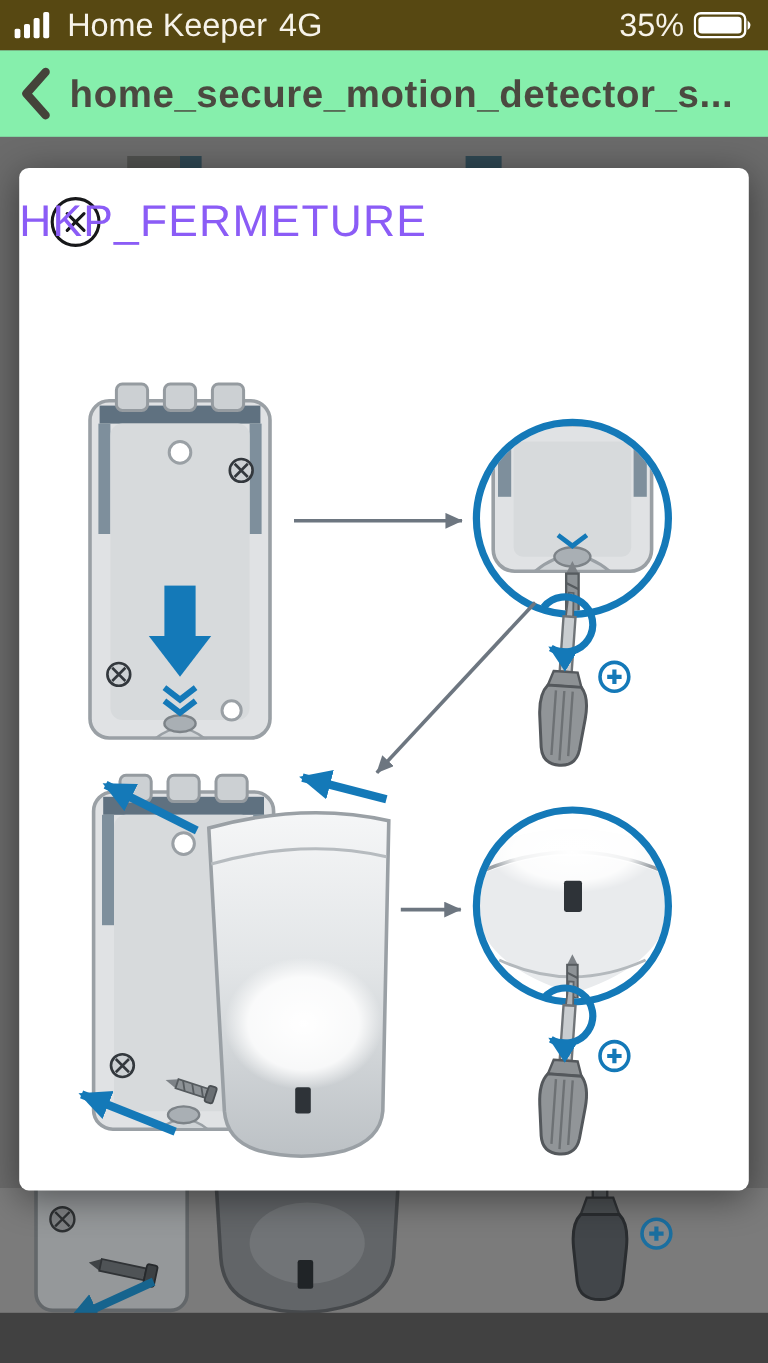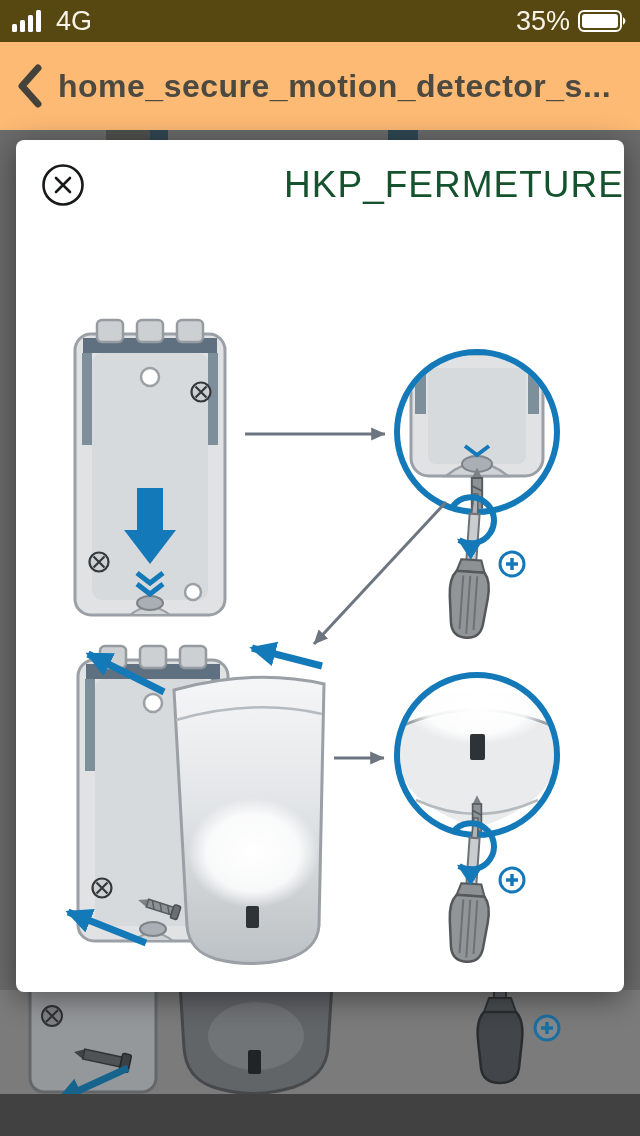--- a/index.html
+++ b/index.html
@@ -9,54 +9,55 @@
 
   
   .status-bar{position:absolute;top:0;left:0;right:0;height:42px;background:#574812;color:#f7f3e9;
     display:flex;align-items:center;justify-content:space-between;padding:0 12px;font-size:27px;z-index:5;}
   .sb-left{display:flex;align-items:center;gap:10px;}
   .signal rect{fill:#fff;}
   .sb-time{position:absolute;left:50%;transform:translateX(-50%);font-weight:700;}
   .sb-right{display:flex;align-items:center;gap:8px;}
 
   
-  .nav-bar{position:absolute;top:42px;left:0;right:0;height:88px;background:#fdba74;
+  .nav-bar{position:absolute;top:42px;left:0;right:0;height:72px;background:#86efac;
     display:flex;align-items:center;padding:0 8px;z-index:5;}
   .back-btn{background:none;border:none;width:42px;height:64px;display:flex;align-items:center;
     justify-content:center;cursor:pointer;flex:0 0 auto;}
   .nav-title{color:#4b4940;font-size:32px;font-weight:700;white-space:nowrap;overflow:hidden;
     margin-left:8px;letter-spacing:.5px;}
 
   
   .backdrop{position:absolute;top:130px;left:0;width:640px;height:1006px;background:#6b6b6b;}
   .bg-hint{position:absolute;top:0;left:0;}
   .bg-bottom{position:absolute;top:860px;left:0;}
 
   
   .modal{position:absolute;left:16px;top:140px;width:608px;height:852px;background:#fff;
     border-radius:8px;box-shadow:0 6px 30px rgba(0,0,0,.45);z-index:10;}
   .close-btn{position:absolute;left:24px;top:22px;width:46px;height:46px;background:none;border:none;
     cursor:pointer;padding:0;}
-  .modal-title{position:absolute;top:24px;left:0;right:0;text-align:right;font-size:37px;
-    font-weight:400;color:#14532d;letter-spacing:1px;}
+  .modal-title{position:absolute;top:24px;left:0;right:0;text-align:left;font-size:37px;
+    font-weight:400;color:#8b5cf6;letter-spacing:1px;}
   .illus{position:absolute;left:0;top:148px;}
 </style>
 </head>
 <body>
 
 <div class="screen">
 
   <header class="status-bar">
     <div class="sb-left">
       <svg class="signal" width="34" height="22" viewBox="0 0 34 22">
         <rect x="0" y="14" width="5" height="8" rx="1.5"></rect>
         <rect x="8" y="10" width="5" height="12" rx="1.5"></rect>
         <rect x="16" y="5" width="5" height="17" rx="1.5"></rect>
         <rect x="24" y="0" width="5" height="22" rx="1.5"></rect>
       </svg>
+      <span>Home Keeper</span>
       <span>4G</span>
     </div>
     <div class="sb-right">
       <span>35%</span>
       <svg width="50" height="22" viewBox="0 0 50 22">
         <rect x="1" y="1" width="42" height="20" rx="5" fill="none" stroke="#fff" stroke-width="2"></rect>
         <rect x="4" y="4" width="36" height="14" rx="3" fill="#fff"></rect>
         <path d="M45,7 q5,4 0,8 z" fill="#fff"></path>
       </svg>
     </div>

